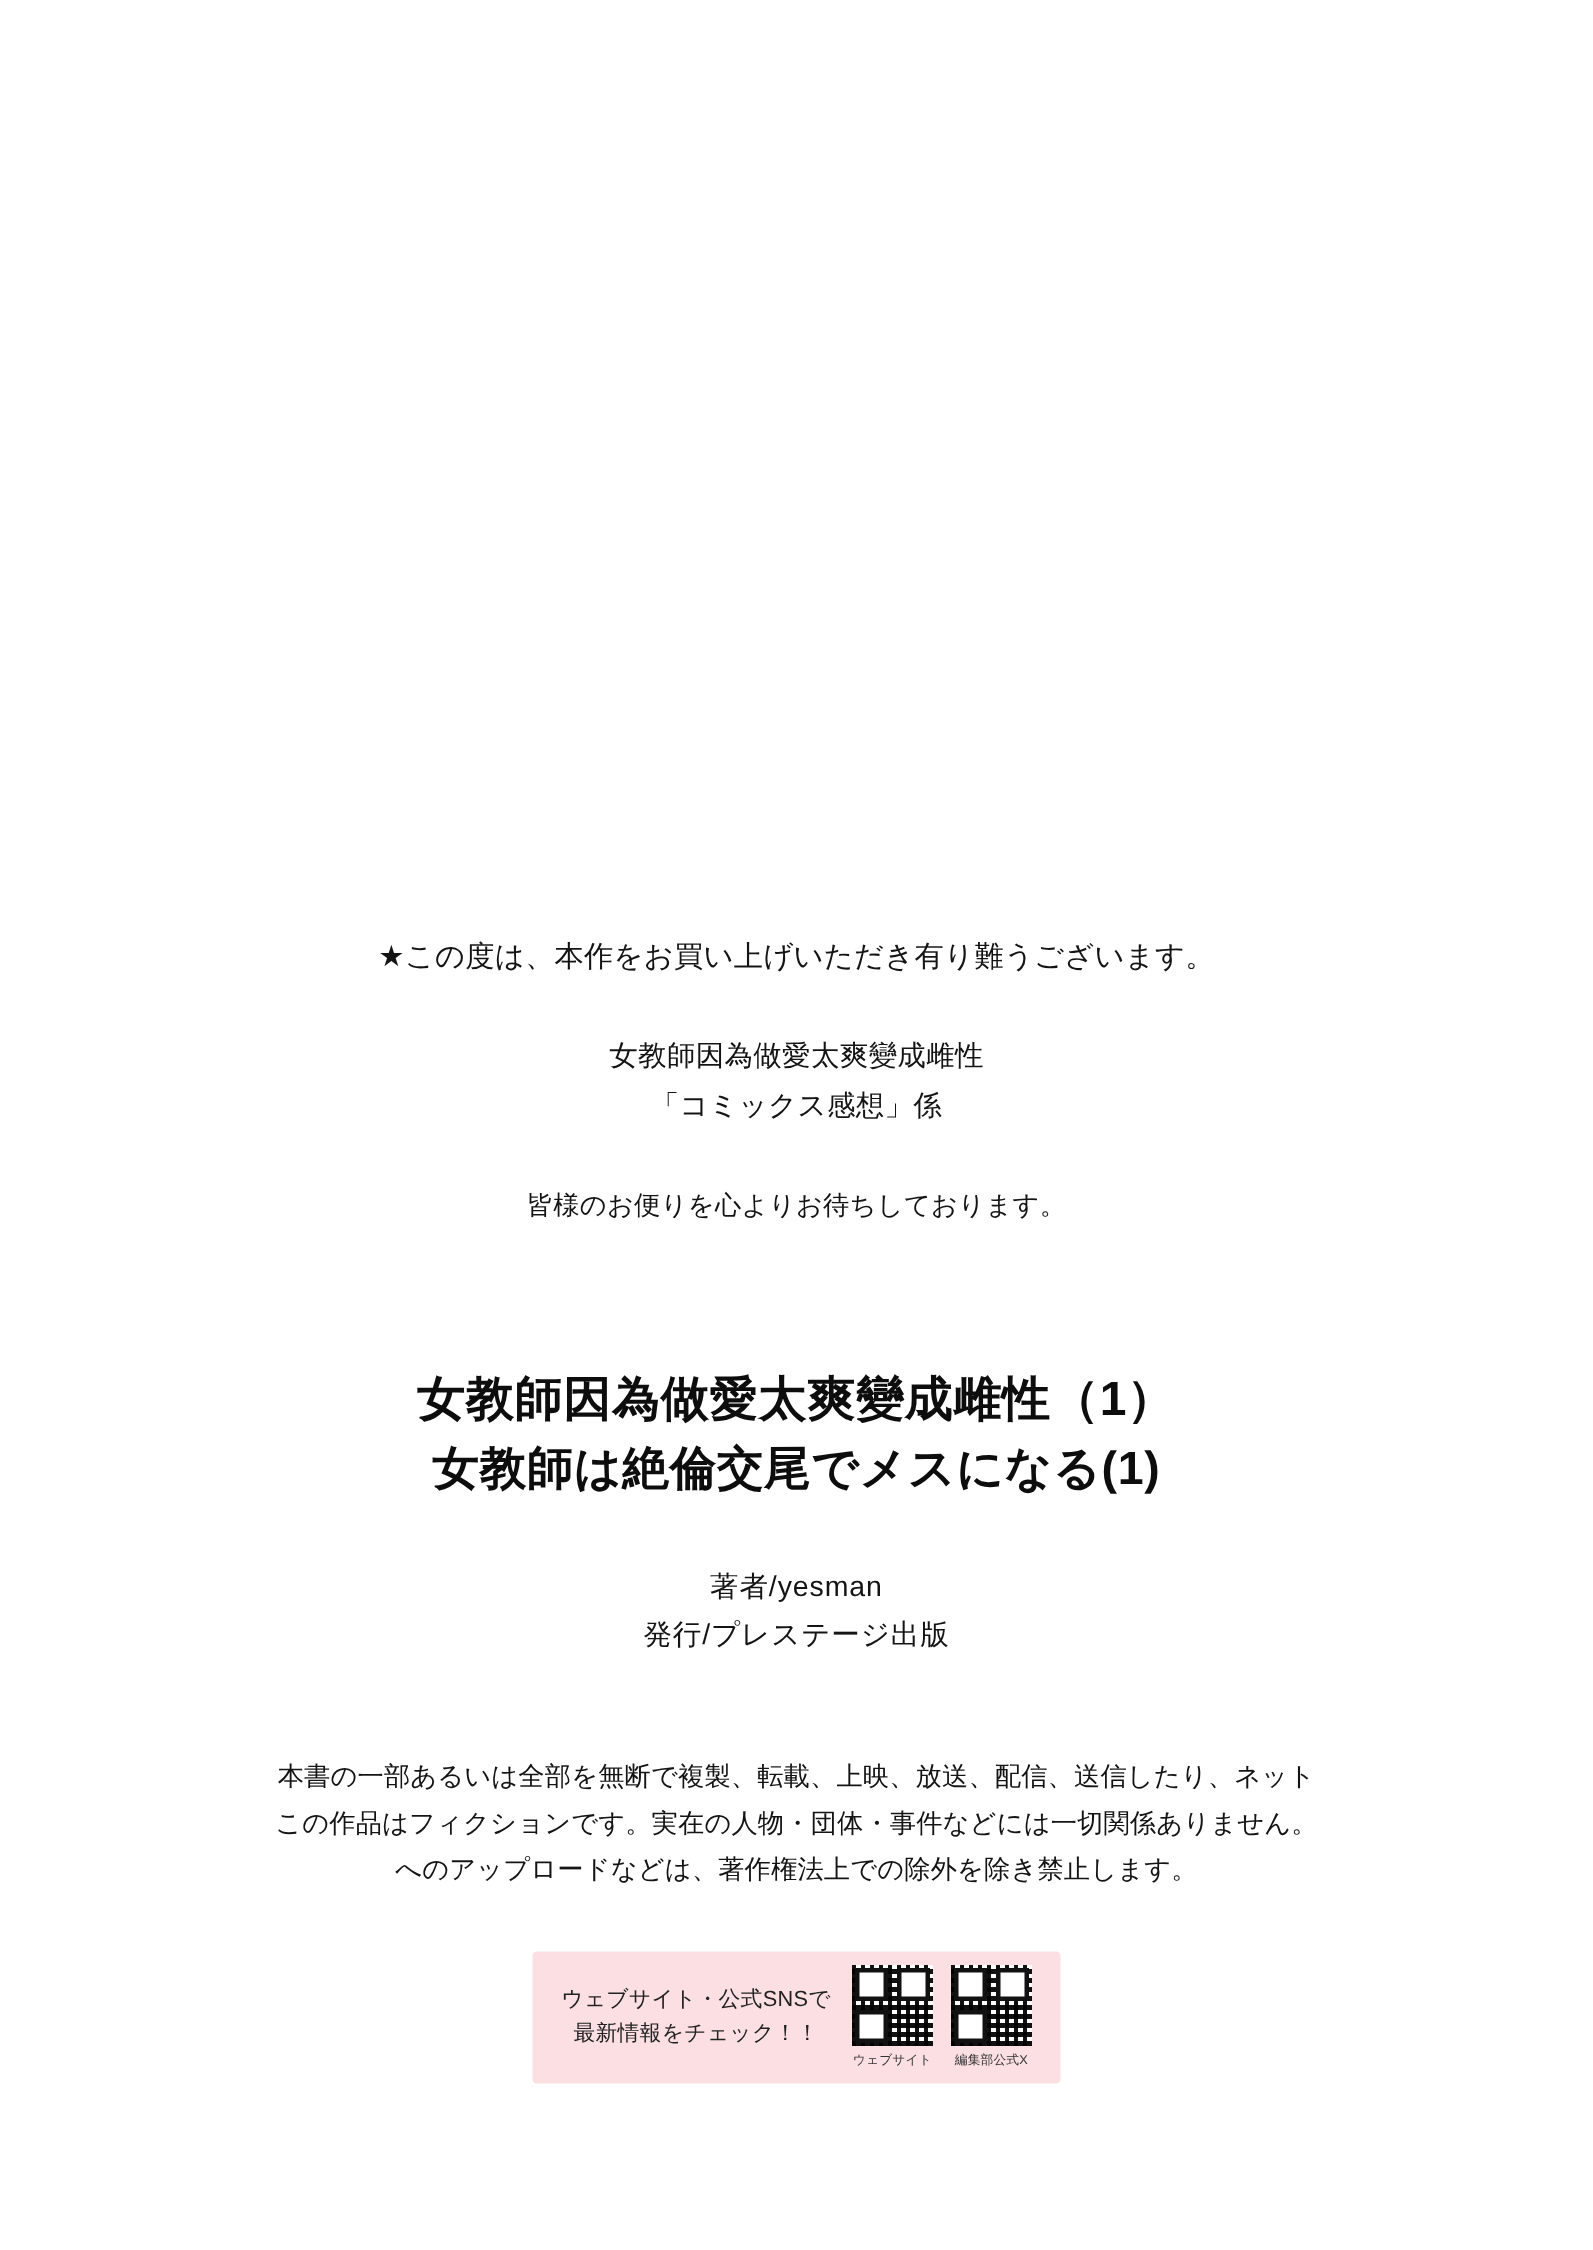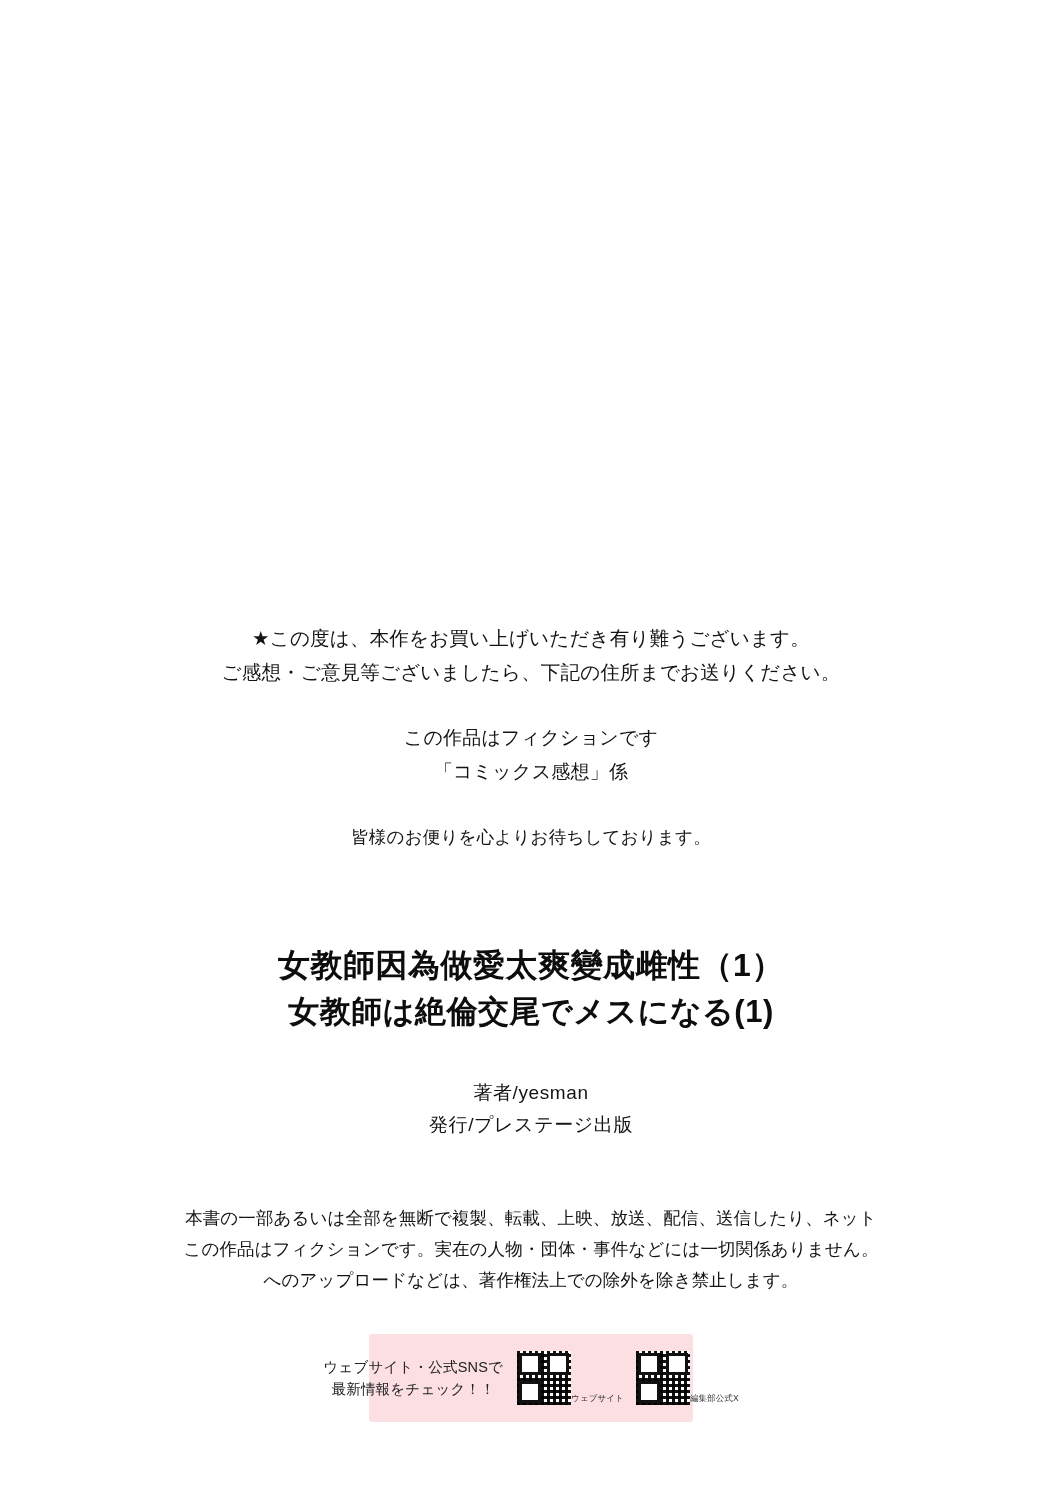--- a/index.html
+++ b/index.html
@@ -95,21 +95,21 @@
     line-height: 1.78;
     letter-spacing: 0.1px;
     color: #141414;
     width: 760px;
   }
   .legal .line { display: block; white-space: pre; }
 
   
   .promo {
     margin-top: 38px;
-    width: 324px;
+    width: 352px;
     height: 88px;
     background: #fbdfe2;
     border-radius: 3px;
     display: flex;
     align-items: center;
     justify-content: center;
     gap: 14px;
     padding: 0 24px;
     box-sizing: border-box;
   }
@@ -122,22 +122,22 @@
   }
   .promo-text .line { display: block; white-space: pre; }
 
   .qr-group {
     display: flex;
     gap: 12px;
     align-items: flex-start;
   }
   .qr-item {
     display: flex;
-    flex-direction: row;
-    align-items: flex-end;
+    flex-direction: column;
+    align-items: center;
   }
   .qr-code {
     width: 54px;
     height: 54px;
     background-color: #ffffff;
     background-image:
       
       repeating-linear-gradient(90deg, #111 0 3px, transparent 3px 6px),
       repeating-linear-gradient(0deg, #111 0 3px, transparent 3px 6px);
     background-blend-mode: multiply;
@@ -174,25 +174,24 @@
     white-space: pre;
   }
 </style>
 </head>
 <body>
 
 <div class="page">
 
   <div class="greeting">
     <span class="line">★この度は、本作をお買い上げいただき有り難うございます。</span>
-    <span class="line">ご感想・ご意見等ございましたら、下記の住所までお送りください。</span>
   </div>
 
   <div class="address">
-    <span class="line">この作品はフィクションです</span>
+    <span class="line">女教師因為做愛太爽變成雌性</span>
     <span class="line">「コミックス感想」係</span>
   </div>
 
   <div class="closing">皆様のお便りを心よりお待ちしております。</div>
 
   <div class="title-block">
     <div class="title-cn">女教師因為做愛太爽變成雌性（1）</div>
     <div class="title-jp">女教師は絶倫交尾でメスになる(1)</div>
   </div>
 

